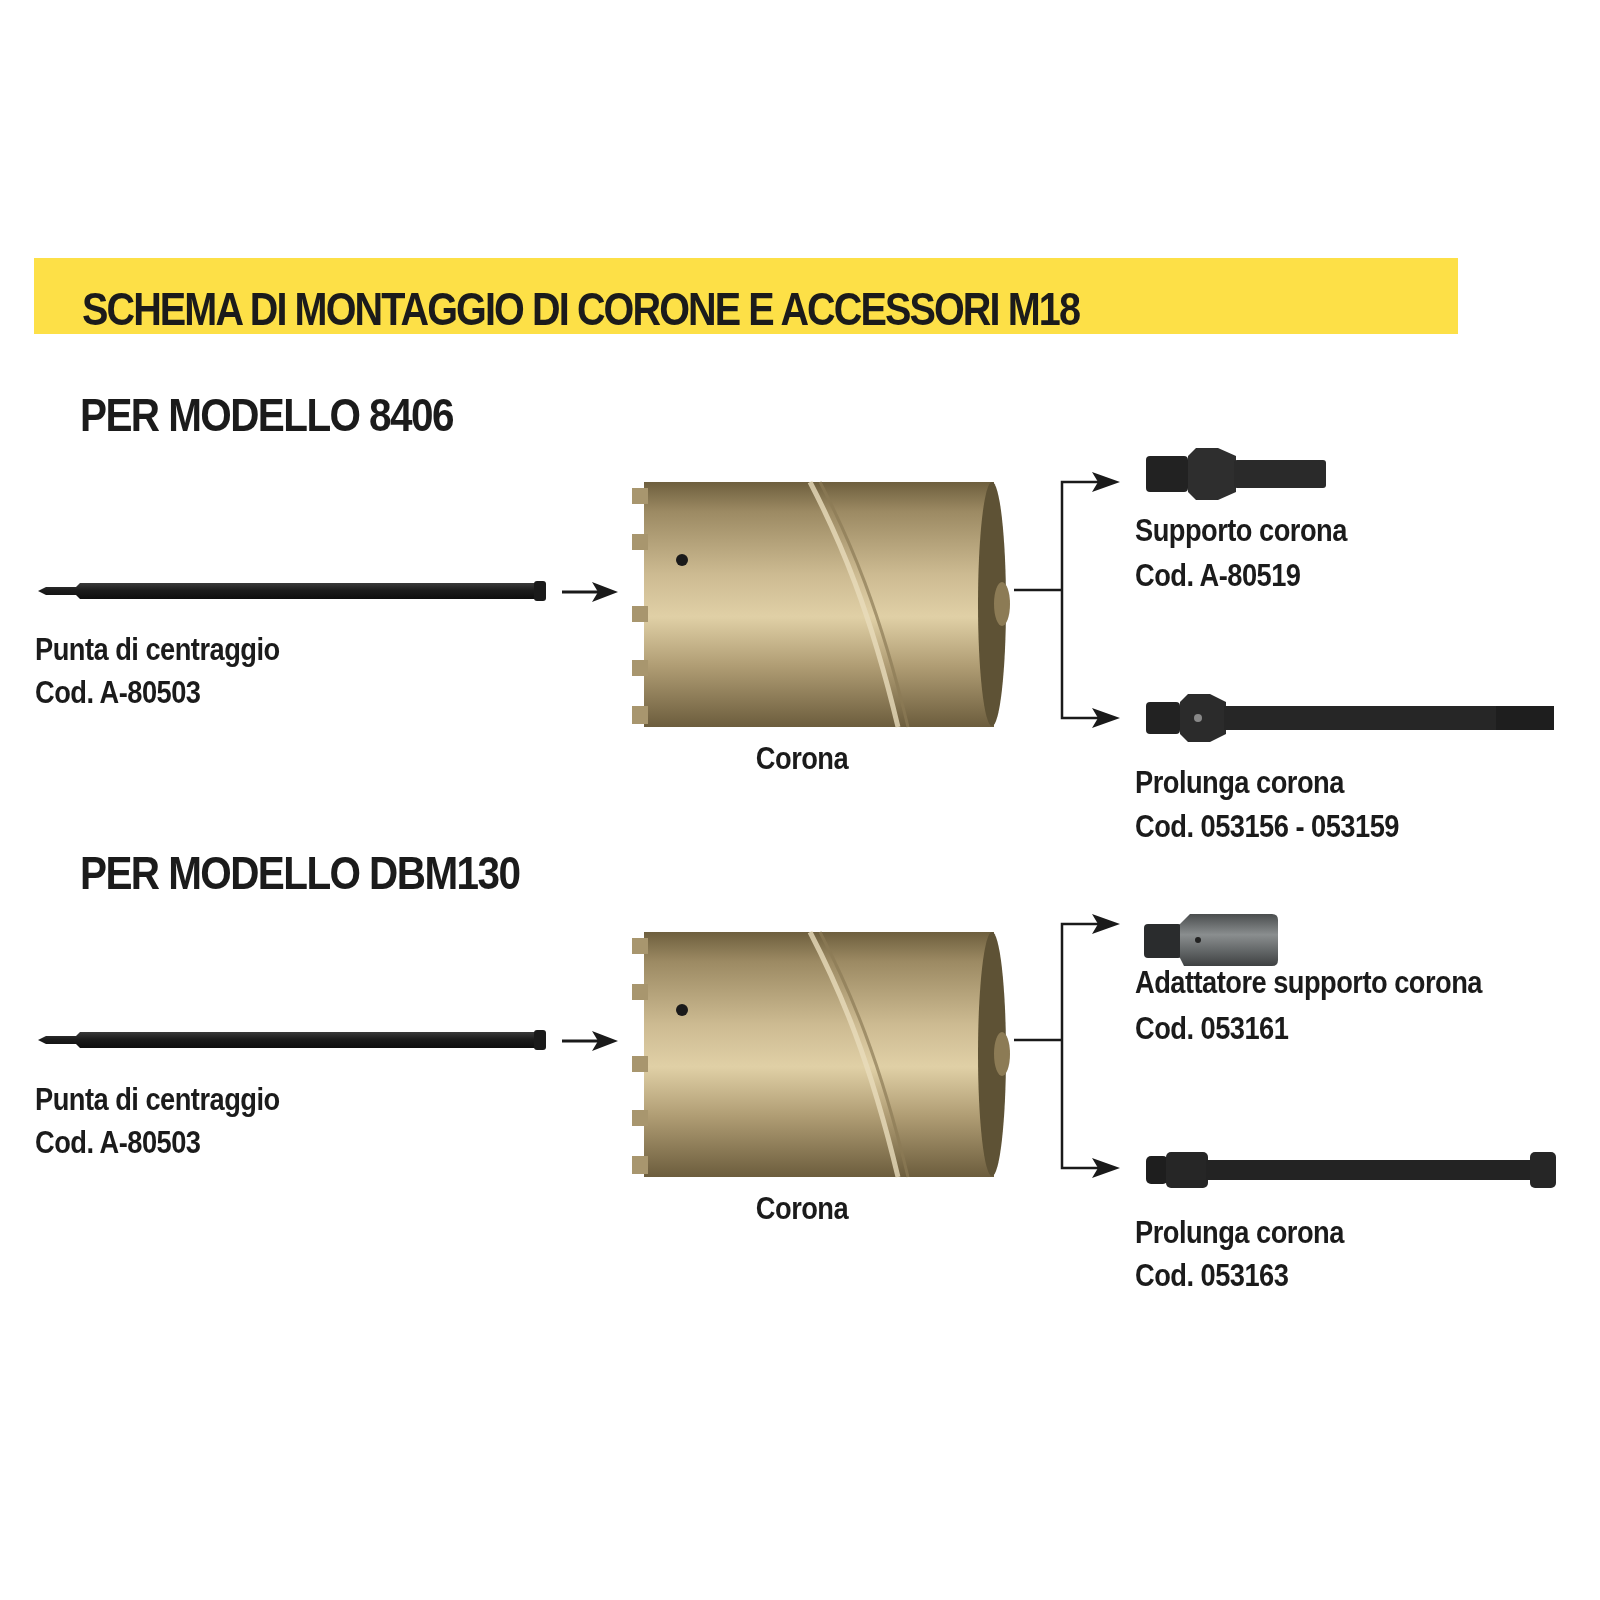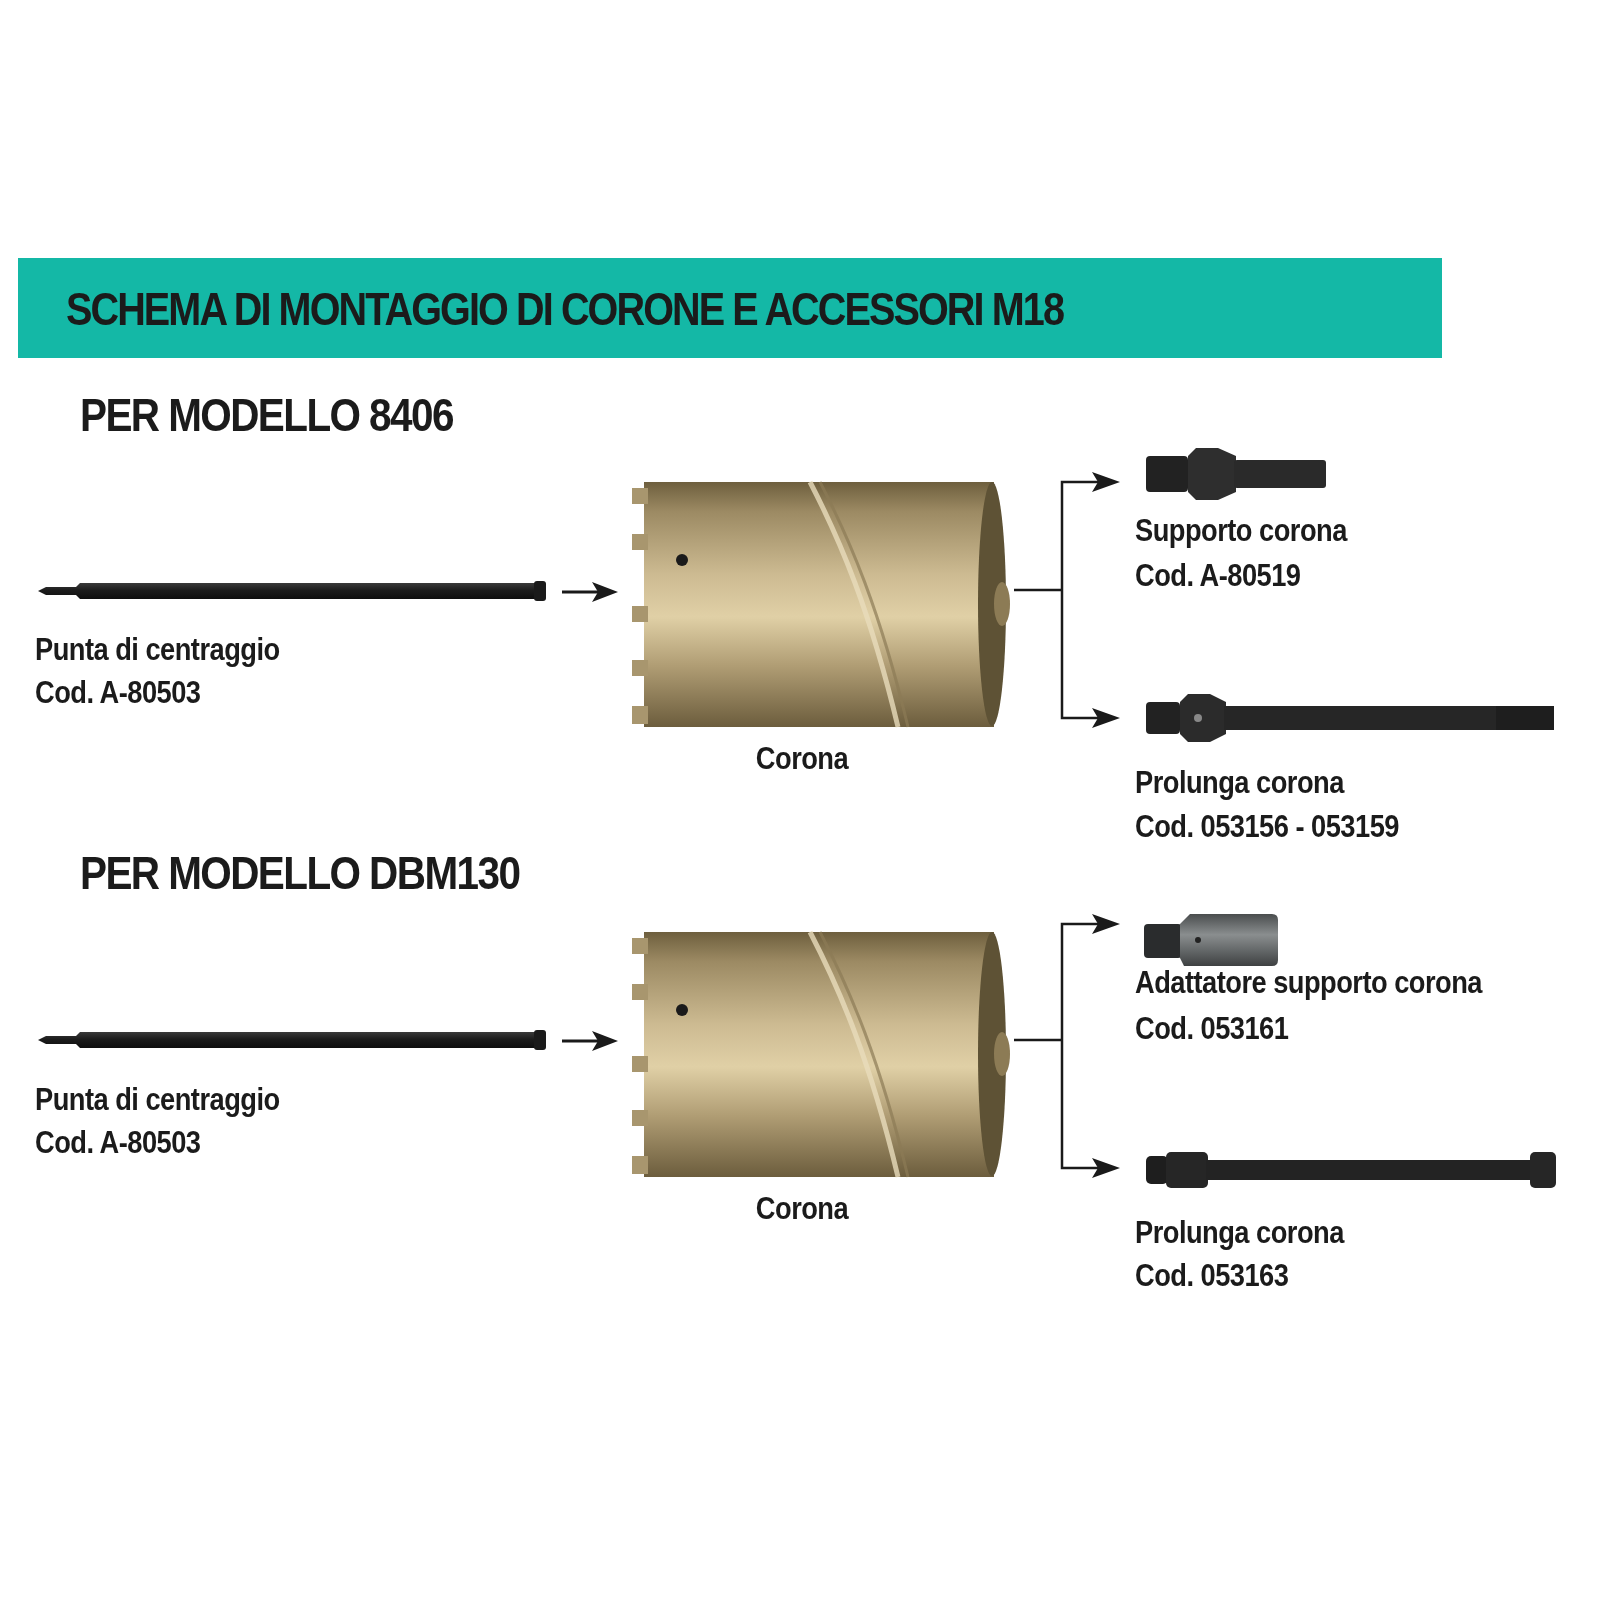--- a/index.html
+++ b/index.html
@@ -4,22 +4,22 @@
 <style>
   html, body { margin: 0; padding: 0; }
   body {
     width: 1600px; height: 1600px; position: relative; overflow: hidden;
     background: #ffffff;
     font-family: "Liberation Sans", sans-serif;
     color: #1a1a1a;
   }
   .abs { position: absolute; }
   .banner {
-    left: 18px; top: 258px; width: 1424px; height: 100px;
-    background: #14b8a6;
+    left: 34px; top: 258px; width: 1424px; height: 76px;
+    background: #fde047;
   }
   .banner-title {
     position: absolute; left: 48px; top: 24px;
     font-family: "Liberation Sans", sans-serif;
     font-weight: bold; font-size: 46px; letter-spacing: -2.2px;
     transform: scaleX(0.86); transform-origin: left center;
     white-space: nowrap; color: #1b1b1b;
   }
   .section-title {
     font-weight: bold; font-size: 46px; letter-spacing: -1.8px;

